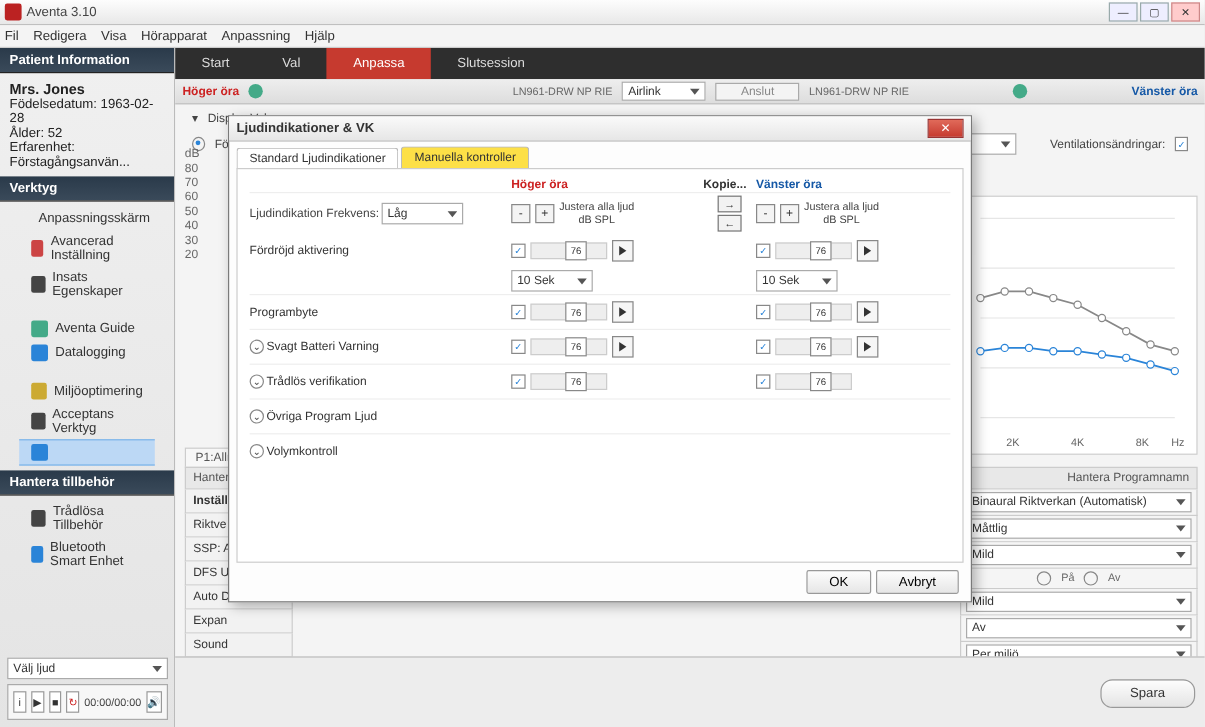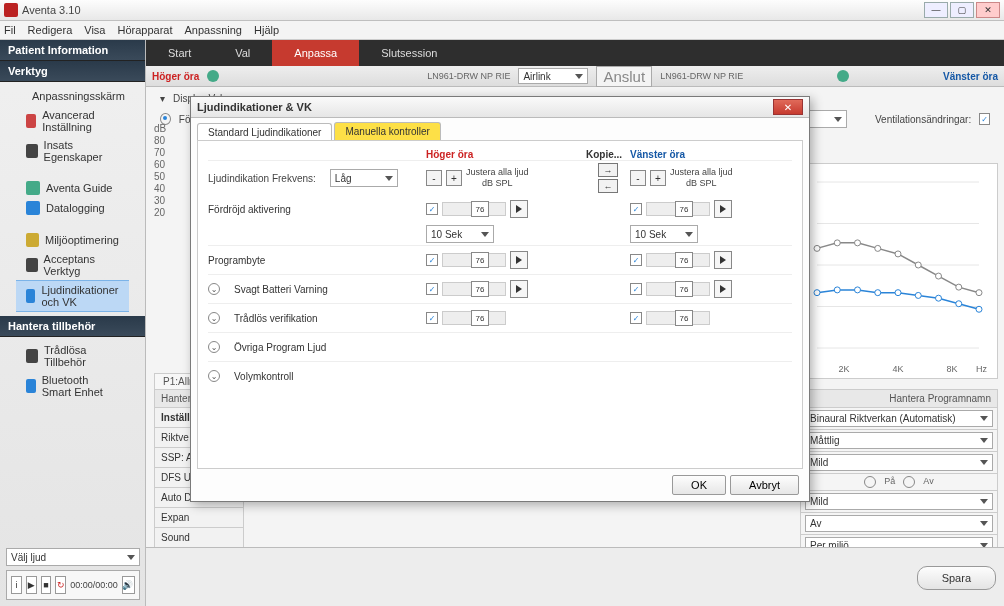--- a/index.html
+++ b/index.html
@@ -34,21 +34,21 @@
 .tabstrip{height:26px;background:#2e2e2e;display:flex;align-items:stretch}
 .tabstrip .tab{padding:0 22px;color:#ddd;display:flex;align-items:center;cursor:default}
 .tabstrip .tab.sel{background:#c63a2f;color:#fff}
 .ear-bar{height:20px;background:linear-gradient(#eee,#ddd);border-bottom:1px solid #bbb;display:flex;align-items:center;font-size:10px;padding:0 6px;gap:8px}
 .ear-bar .r{color:#c22;font-weight:bold}
 .ear-bar .l{color:#1558a6;font-weight:bold;margin-left:auto}
 .ear-bar .sn{color:#666;font-size:9px}
 .ear-bar .dot{width:12px;height:12px;border-radius:50%}
 .ear-bar .dot.g{background:#4a8}
 .ear-bar .combo{border:1px solid #aaa;background:#fff;height:14px;min-width:60px;padding:0 4px;font-size:10px;display:inline-flex;align-items:center;justify-content:space-between}
-.ear-bar .btn{border:1px solid #aaa;background:#f4f4f4;color:#888;padding:1px 6px;font-size:15px}
+.ear-bar .btn{border:1px solid #aaa;background:#f4f4f4;color:#888;padding:1px 20px;font-size:10px}
 .content{flex:1;position:relative;padding:4px 8px;overflow:hidden}
 .disp-row{display:flex;align-items:center;gap:8px;font-size:10px;color:#444;padding:2px 6px}
 .radio{width:10px;height:10px;border:1px solid #888;border-radius:50%;display:inline-block;vertical-align:middle}
 .radio.on::after{content:"";display:block;width:4px;height:4px;margin:2px;border-radius:50%;background:#2a84d8}
 .chk{width:10px;height:10px;border:1px solid #888;background:#fff;display:inline-flex;align-items:center;justify-content:center;font-size:8px;color:#2a84d8}
 .chk.on::before{content:"✓"}
 
 .bg-y{position:absolute;left:8px;top:36px;font-size:10px;color:#666}
 .bg-y div{height:12px}
 
@@ -84,21 +84,21 @@
 .mtab{border:1px solid #bbb;border-bottom:none;background:#fde047;padding:3px 10px;font-size:10px;border-radius:3px 3px 0 0}
 .mtab.sel{background:#fff;position:relative;top:1px}
 .modal-body{flex:1;border:1px solid #ccc;margin:0 6px;background:#fff;padding:8px 10px;overflow:hidden;position:relative}
 .col-heads{display:flex;font-size:10px;font-weight:bold}
 .col-heads .c1{width:218px}
 .col-heads .c2{width:160px;color:#c22}
 .col-heads .c3{width:44px;color:#333}
 .col-heads .c4{width:160px;color:#1558a6}
 .row{display:flex;align-items:center;min-height:28px;border-top:1px solid #eee;font-size:10px}
 .row:first-of-type{border-top:none}
-.row .c1{width:218px;display:flex;align-items:center;gap:14px}
+.row .c1{width:218px;display:flex;align-items:center;gap:2px}
 .row .c2,.row .c4{width:160px;display:flex;align-items:center;gap:4px}
 .row .c3{width:44px;display:flex;flex-direction:column;align-items:center;gap:2px}
 .arrow-btn{width:18px;height:12px;border:1px solid #777;background:#f2f2f2;display:flex;align-items:center;justify-content:center;font-size:9px}
 .tri{width:0;height:0;display:inline-block}
 .tri.d{border-left:4px solid transparent;border-right:4px solid transparent;border-top:5px solid #555}
 .frekv-lbl{color:#444}
 .sel-sm{border:1px solid #aaa;background:#fff;height:16px;min-width:58px;padding:0 4px;display:inline-flex;align-items:center;justify-content:space-between;font-size:10px}
 .step-btn{width:14px;height:14px;border:1px solid #888;background:#f4f4f4;display:inline-flex;align-items:center;justify-content:center;font-size:10px}
 .justera{display:flex;flex-direction:column;font-size:9px;line-height:11px;color:#444}
 .slider{position:relative;width:62px;height:12px;border:1px solid #ccc;background:#eee}
@@ -130,20 +130,29 @@
   <span>Visa</span>
   <span>Hörapparat</span>
   <span>Anpassning</span>
   <span>Hjälp</span>
 </div>
 
 <div class="body">
 
   <div class="sidebar">
     <div class="panel-head blue">Patient Information</div>
+    <div class="panel-body">
+      <b>Mrs. Jones</b><br>
+      <span>Födelsedatum:</span>
+      <span>1963-02-28</span><br>
+      <span>Ålder:</span>
+      <span>52</span><br>
+      <span>Erfarenhet:</span>
+      <span>Förstagångsanvän...</span>
+    </div>
 
     <div class="panel-head blue">Verktyg</div>
     <ul class="tool-list" id="tool-list"><li>
           <span class="tool-ico ico-red"></span>
           <span>Anpassningsskärm</span>
         </li><li>
           <span class="tool-ico ico-red"></span>
           <span>Avancerad Inställning</span>
         </li><li>
           <span class="tool-ico ico-dark"></span>
@@ -155,21 +164,20 @@
           <span class="tool-ico ico-blue"></span>
           <span>Datalogging</span>
         </li><br><li>
           <span class="tool-ico ico-yellow"></span>
           <span>Miljöoptimering</span>
         </li><li>
           <span class="tool-ico ico-dark"></span>
           <span>Acceptans Verktyg</span>
         </li><li class="active">
           <span class="tool-ico ico-blue"></span>
-          <span>Ljudindikationer och VK</span>
         </li></ul>
 
     <div class="panel-head blue">Hantera tillbehör</div>
     <ul class="tool-list" id="acc-list">
         <li>
           <span class="tool-ico ico-dark"></span>
           <span>Trådlösa Tillbehör</span>
         </li>
         <li>
           <span class="tool-ico ico-blue"></span>

